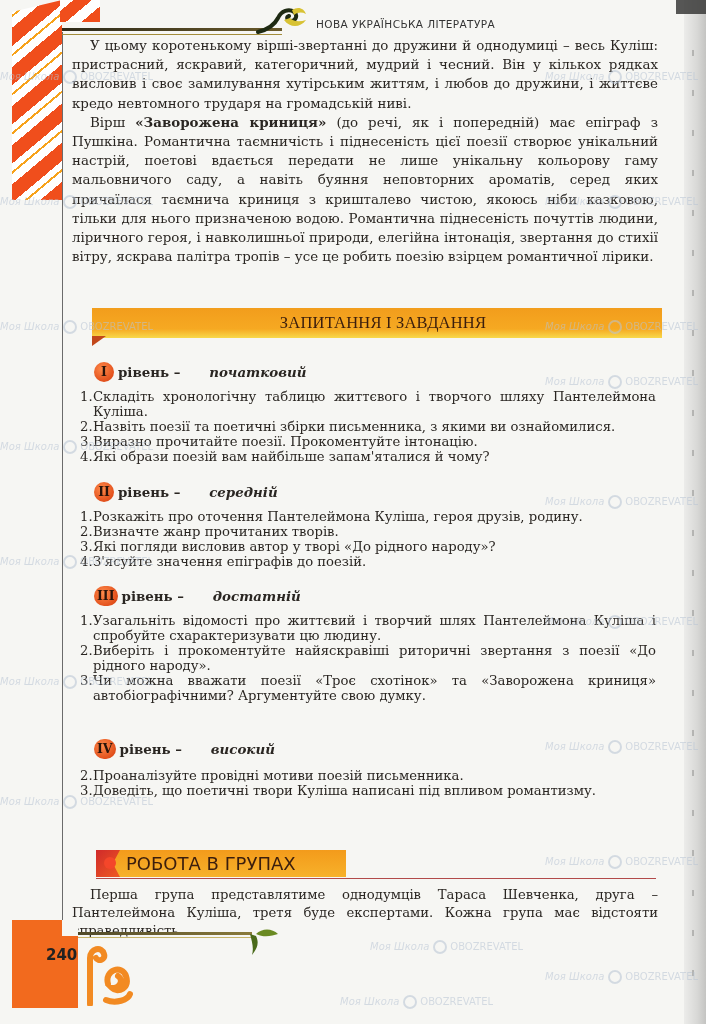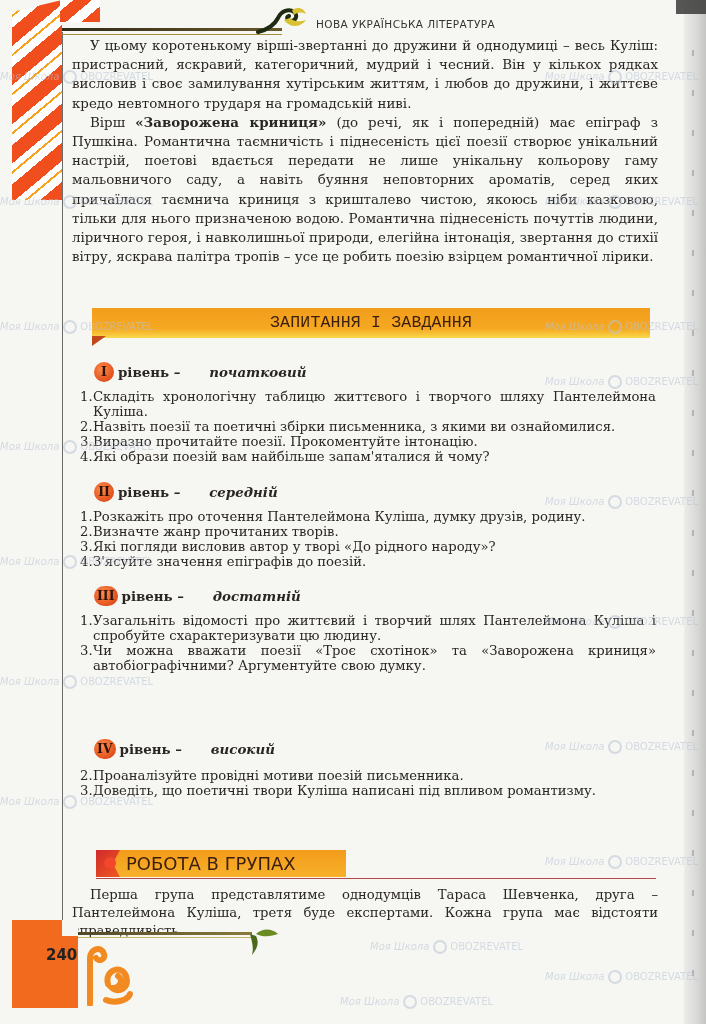--- a/index.html
+++ b/index.html
@@ -49,22 +49,22 @@
   .para { text-indent: 18px; margin: 0; }
   .para b { font-weight: bold; }
   .task-prompt {
     position: absolute; left: 92px; top: 275px; font-family: "DejaVu Sans", sans-serif;
     font-weight: bold; font-size: 13.2px; color: #1f1f1f; margin-top: 40px;
   }
 
   .banner {
     position: absolute; left: 92px; top: 308px; width: 558px; height: 30px;
     background: linear-gradient(to bottom, #f29d1c 0%, #f6a922 70%, #f8d94a 100%);
-    font-family: Liberation Mono, monospace; font-size: 16.5px; text-align: center;
-    line-height: 30px; color: #3b1e0d; letter-spacing: .2px;
+    font-family: Liberation Serif, serif; font-size: 16.5px; text-align: center;
+    line-height: 30px; color: #3b1e0d; letter-spacing: .2px; padding-left: 12px;
   }
   .banner-tab {
     position:absolute; left: 92px; top: 336px; width:0; height:0;
     border-top: 10px solid #c2471a; border-right: 14px solid transparent;
   }
 
   .level-head { position:absolute; left: 94px; font-size: 13.4px; font-weight: bold; display:flex; align-items:center; gap:4px; }
   .level-badge {
     display:inline-block; height:20px; min-width:20px; padding: 0 3px; border-radius:10px;
     background: radial-gradient(circle at 40% 35%, #ff8a4a, #e2501c 70%, #c3360d);
@@ -136,32 +136,33 @@
   <li><span class="qnum">2.</span><span>Назвіть поезії та поетичні збірки письменника, з якими ви ознайомилися.</span></li>
   <li><span class="qnum">3.</span><span>Виразно прочитайте поезії. Прокоментуйте інтонацію.</span></li>
   <li><span class="qnum">4.</span><span>Які образи поезій вам найбільше запам'яталися й чому?</span></li>
 </ol>
 
 <div class="level-head" style="top:482px;">
   <span class="level-badge">II</span>
   <span class="level-word"><span>рівень – </span><i>середній</i></span>
 </div>
 <ol class="qlist" style="top:509px;">
-  <li><span class="qnum">1.</span><span>Розкажіть про оточення Пантелеймона Куліша, думку друзів, родину.</span></li>
+  <li><span class="qnum">1.</span><span>Розкажіть про оточення Пантелеймона Куліша, героя друзів, родину.</span></li>
   <li><span class="qnum">2.</span><span>Визначте жанр прочитаних творів.</span></li>
   <li><span class="qnum">3.</span><span>Які погляди висловив автор у творі «До рідного народу»?</span></li>
   <li><span class="qnum">4.</span><span>З'ясуйте значення епіграфів до поезій.</span></li>
 </ol>
 
 <div class="level-head" style="top:586px;">
   <span class="level-badge">III</span>
   <span class="level-word"><span>рівень – </span><i>достатній</i></span>
 </div>
 <ol class="qlist" style="top:613px;">
   <li><span class="qnum">1.</span><span>Узагальніть відомості про життєвий і творчий шлях Пантелеймона Куліша і спробуйте схарактеризувати цю людину.</span></li>
+  <li><span class="qnum">2.</span><span>Виберіть і прокоментуйте найяскравіші риторичні звертання з поезії «До рідного народу».</span></li>
   <li><span class="qnum">3.</span><span>Чи можна вважати поезії «Троє схотінок» та «Заворожена криниця» автобіографічними? Аргументуйте свою думку.</span></li>
 </ol>
 
 <div class="level-head" style="top:739px;justify-content:flex-end;">
   <span class="level-badge">IV</span>
   <span class="level-word"><span>рівень – </span><i>високий</i></span>
 </div>
 <ol class="qlist" style="top:768px;">
   <li><span class="qnum">2.</span><span>Проаналізуйте провідні мотиви поезій письменника.</span></li>
   <li><span class="qnum">3.</span><span>Доведіть, що поетичні твори Куліша написані під впливом романтизму.</span></li>

